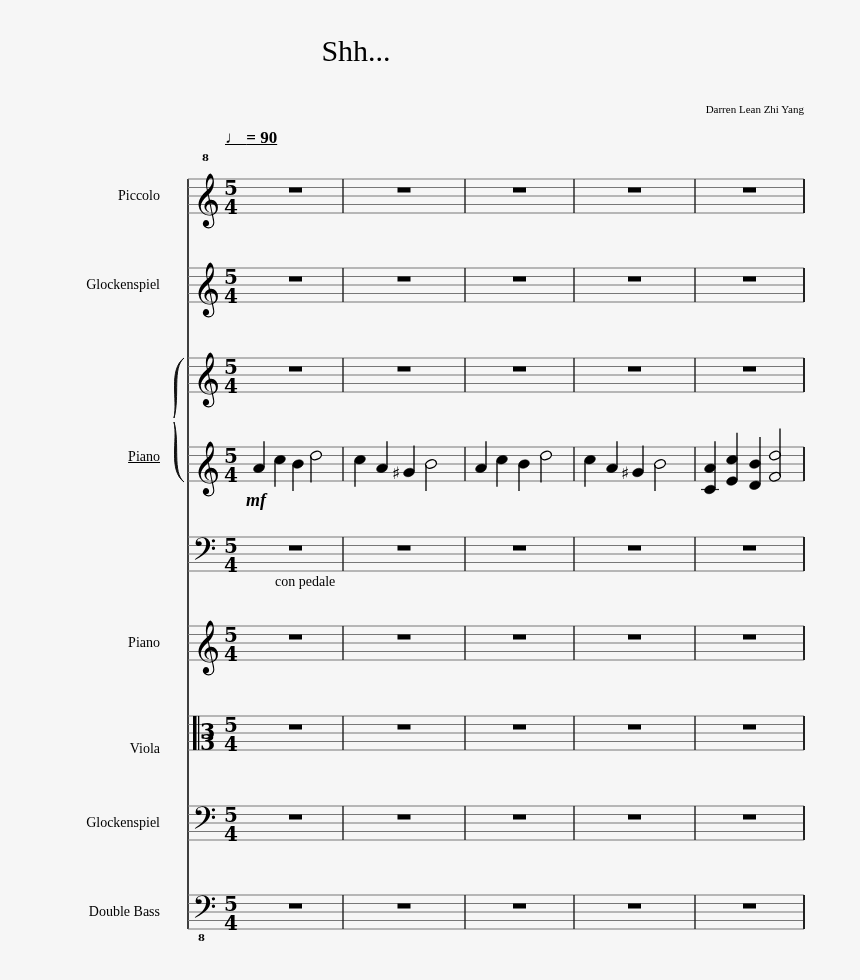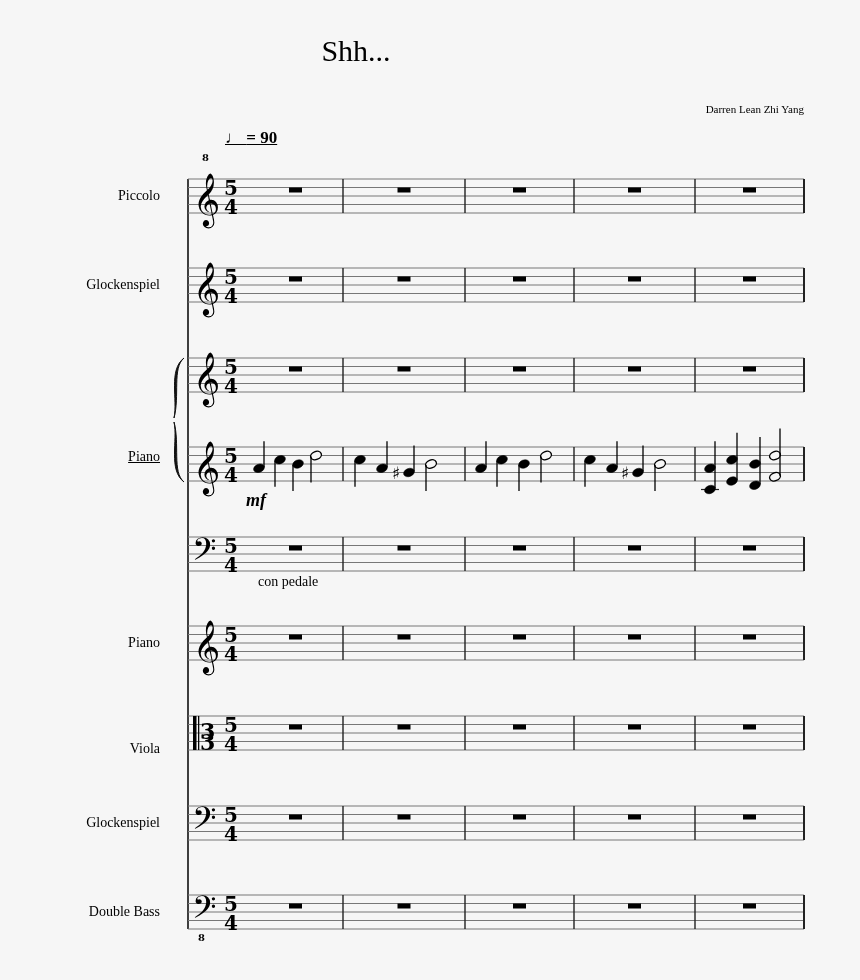--- a/index.html
+++ b/index.html
@@ -25,21 +25,21 @@
 <div id="labels">
     <div class="inst-label" style="top: 196px;">Piccolo</div>
     <div class="inst-label" style="top: 285px;">Glockenspiel</div>
     <div class="inst-label" style="top: 643px;">Piano</div>
     <div class="inst-label" style="top: 733px; margin-top: 16px;">Viola</div>
     <div class="inst-label" style="top: 823px;">Glockenspiel</div>
     <div class="inst-label" style="top: 912px; margin-left: 48px;">Double Bass</div>
     <div class="inst-label" style="top: 457px; text-decoration: underline;">Piano</div>
   </div>
 <div class="dyn" id="dyn" style="left: 246px; top: 490px; text-align: center;">mf</div>
-<div class="expr" id="ped" style="left: 258px; top: 574px;">con pedale</div>
+<div class="expr" id="ped" style="left: 275px; top: 574px;">con pedale</div>
 
 <svg id="score" width="860" height="980">
     <line x1="188" y1="179" x2="188" y2="929" stroke="#111" stroke-width="1.6"></line>
     <path d="M 184 358 C 172 368, 180 396, 174 418
              C 178 400, 168 370, 184 358 Z
              M 184 482 C 172 472, 180 444, 174 422
              C 178 440, 168 470, 184 482 Z" fill="#111" stroke="#111" stroke-width="1"></path>
     <g>
       <line x1="188" y1="179" x2="804" y2="179" stroke="#777" stroke-width="1"></line>
       <line x1="188" y1="187.5" x2="804" y2="187.5" stroke="#777" stroke-width="1"></line>

